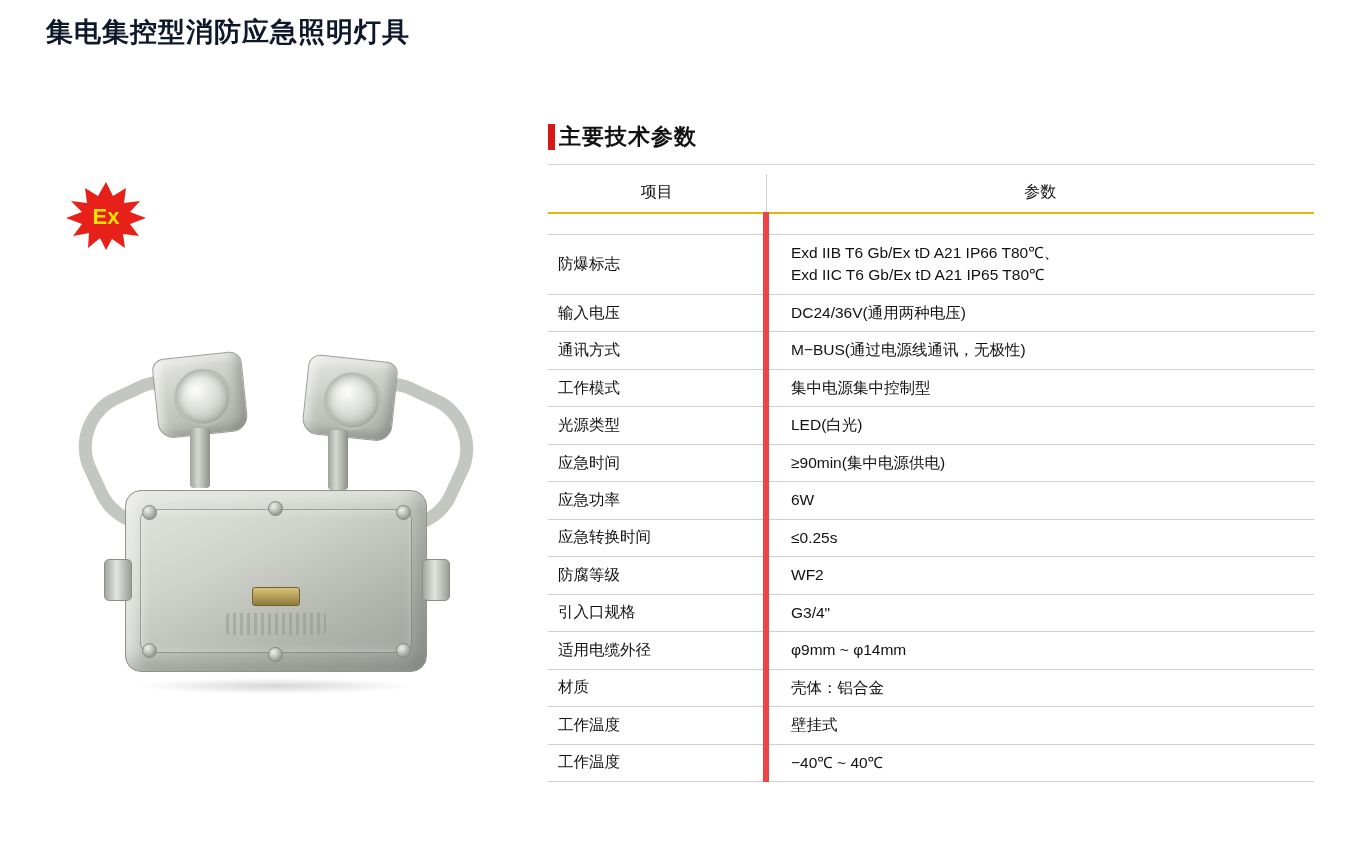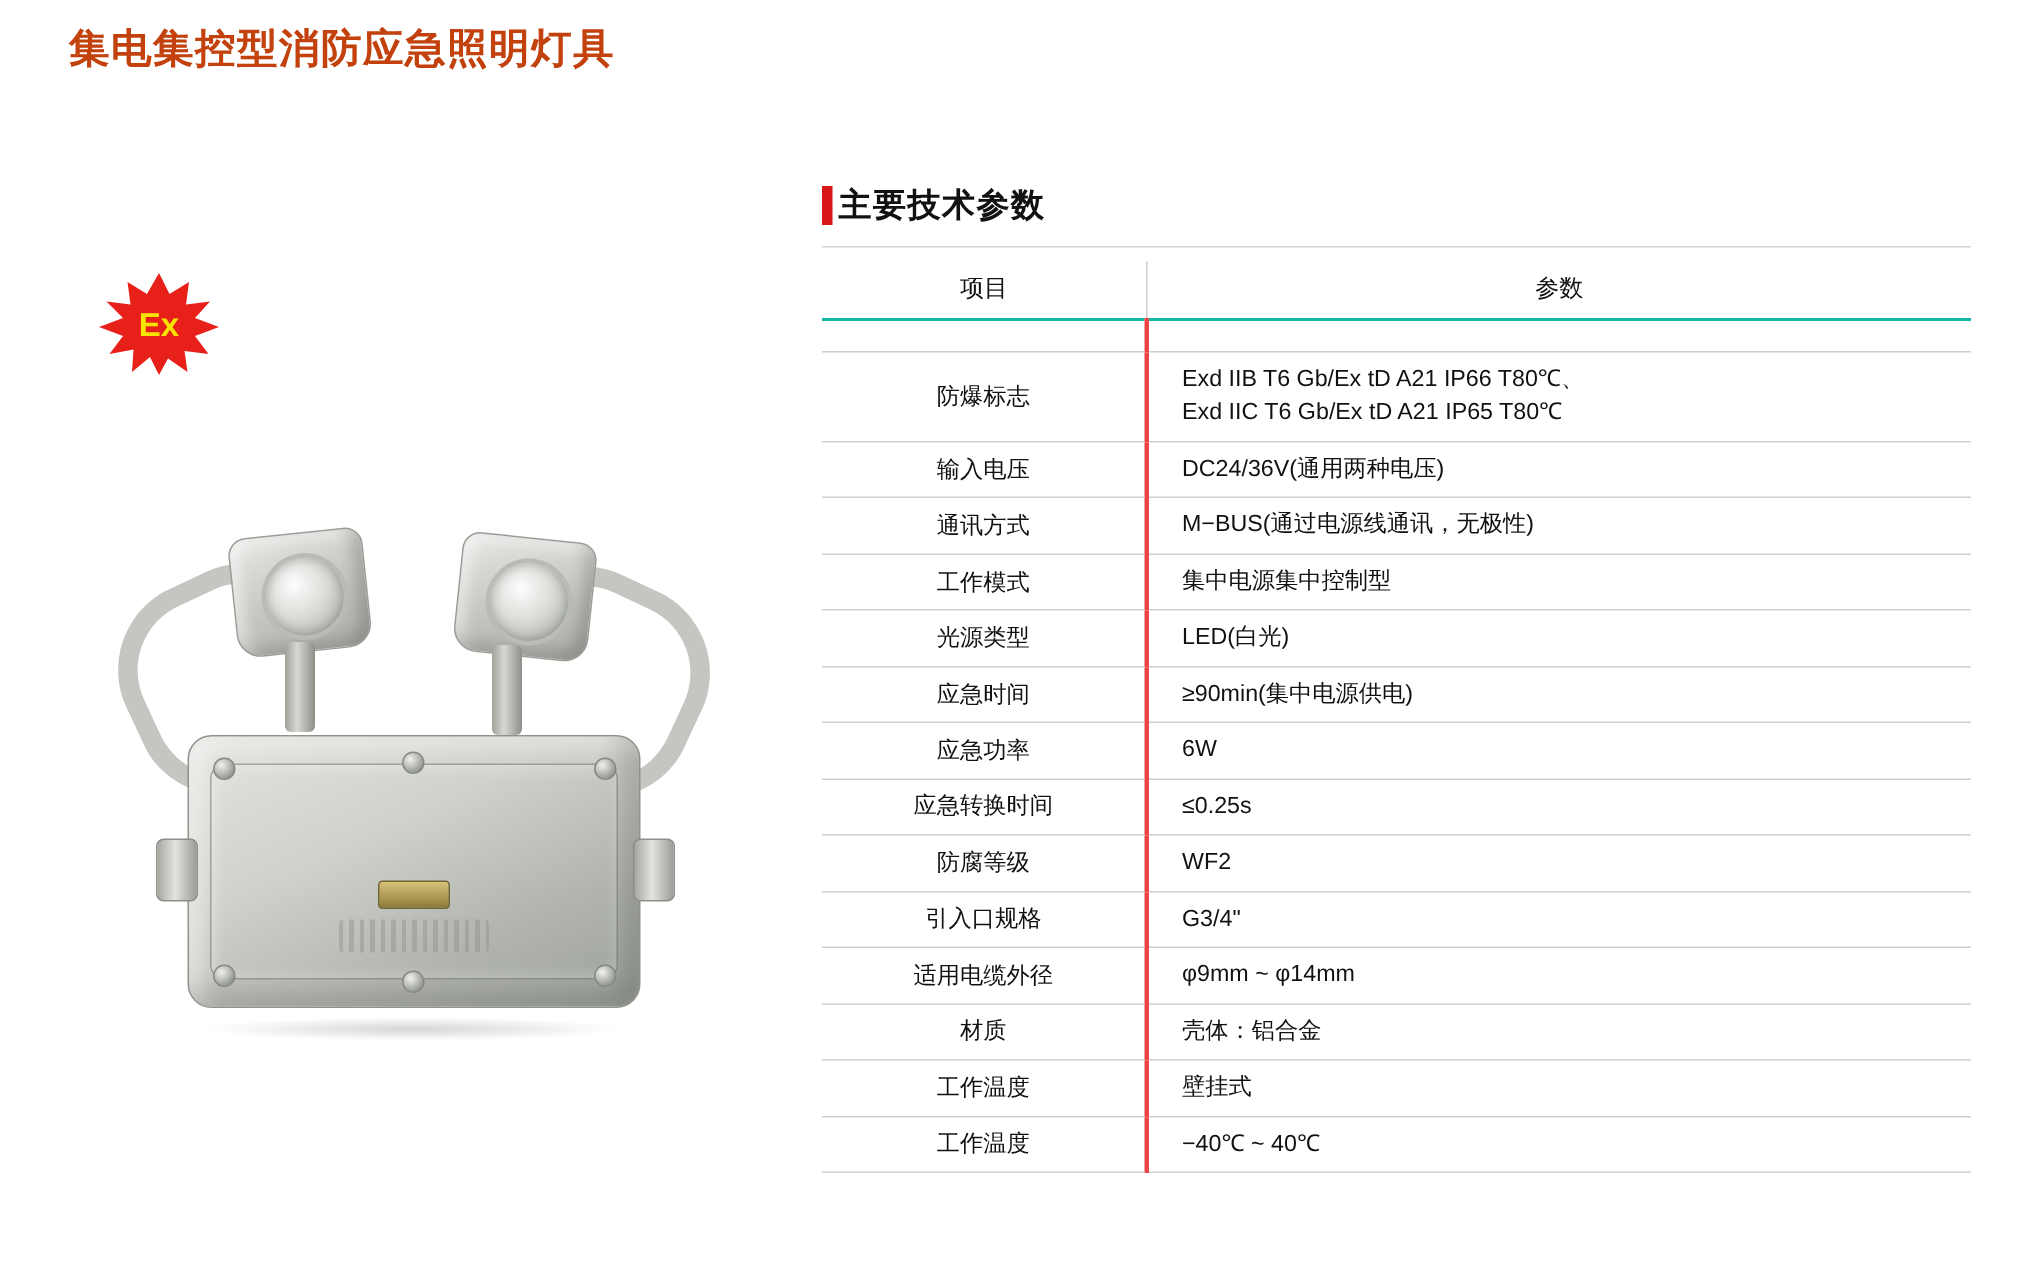--- a/index.html
+++ b/index.html
@@ -16,21 +16,21 @@
     overflow: hidden;
   }
 
   
   .page-title {
     position: absolute;
     left: 46px;
     top: 14px;
     font-size: 27px;
     font-weight: bold;
-    color: #c2410c;
+    color: #0f172a;
     letter-spacing: 1px;
     white-space: nowrap;
   }
 
   
   .product-area {
     position: absolute;
     left: 40px;
     top: 160px;
     width: 480px;
@@ -204,27 +204,26 @@
   table.spec td {
     border-bottom: 1px solid #cfcfcf;
     padding: 7px 10px;
     vertical-align: middle;
   }
   table.spec thead th {
     font-weight: normal;
     font-size: 16px;
     text-align: center;
     padding: 8px 10px 9px;
-    border-bottom: 2px solid #14b8a6;
+    border-bottom: 2px solid #eab308;
   }
   table.spec thead th.col-item { width: 195px; border-right: 1px solid #cfcfcf; }
   table.spec tbody td.col-item {
     width: 195px;
-    text-align: center;
-    border-right: 3px solid #ef4444;
+    border-right: 6px solid #ef4444;
     white-space: nowrap;
   }
   table.spec tbody td.col-val {
     padding-left: 22px;
     line-height: 1.45;
   }
   tr.spacer td { height: 20px; padding: 0; }
   .val-line { display: block; white-space: nowrap; }
 </style>
 </head>

